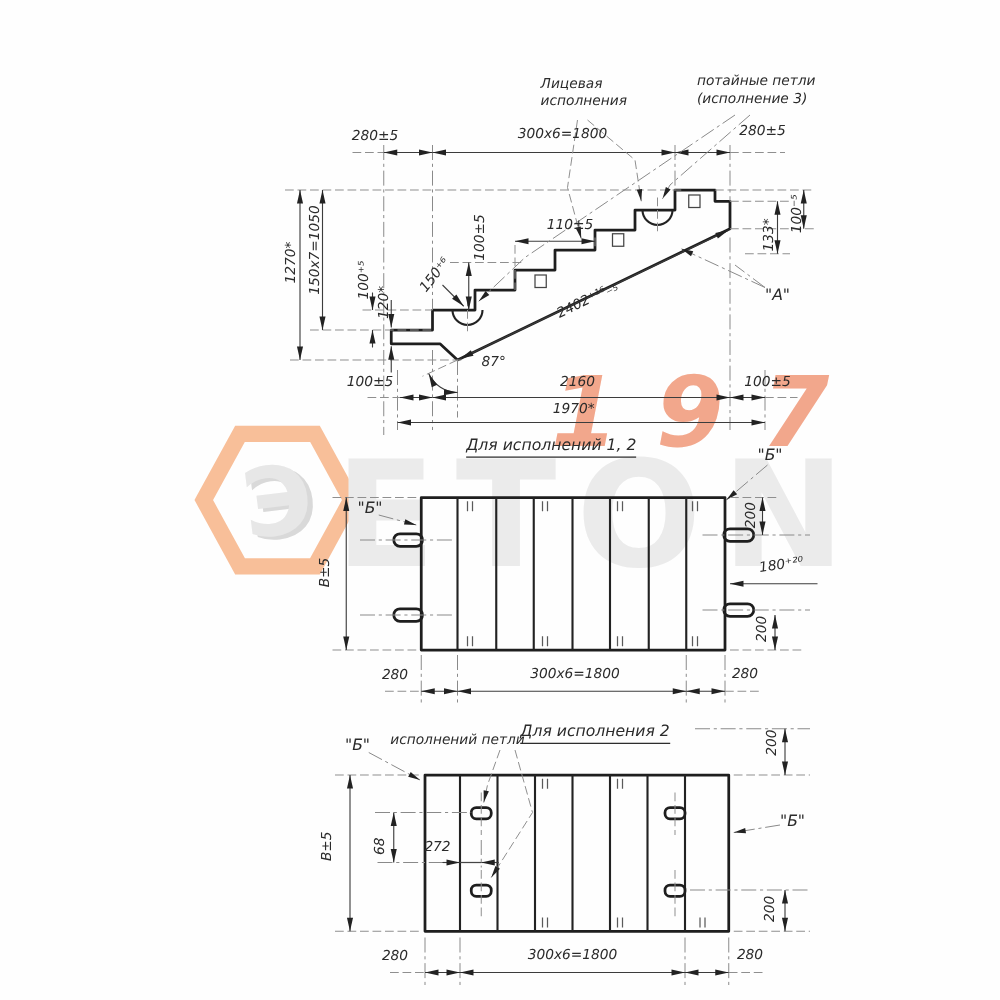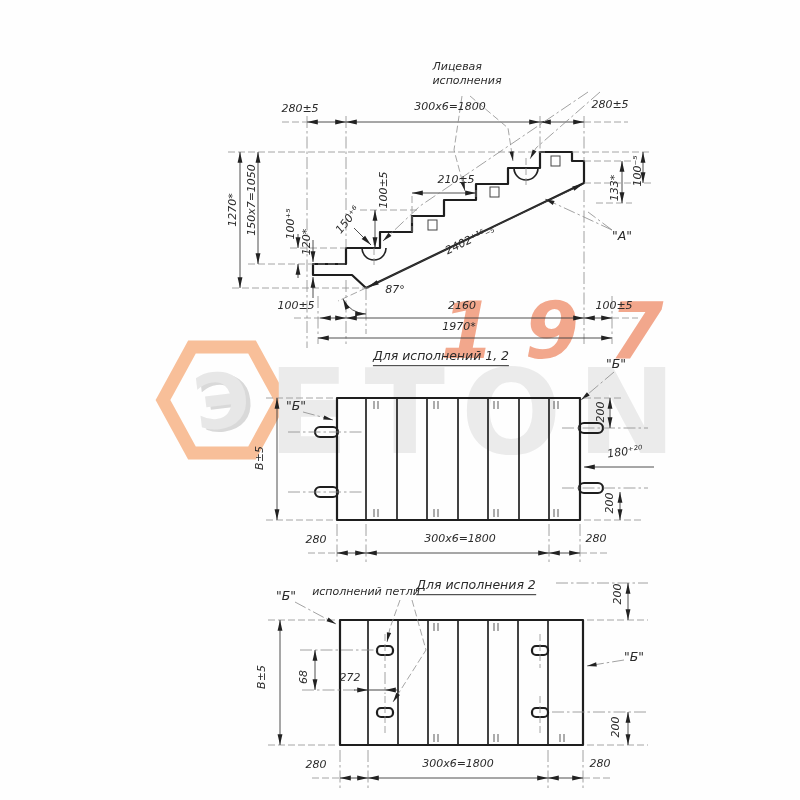--- a/index.html
+++ b/index.html
@@ -257,29 +257,31 @@
       <line class="ext" x1="312" y1="778" x2="340" y2="778"></line>
       <line class="dim" x1="340" y1="778" x2="368" y2="778" marker-start="url(#ms)" marker-end="url(#ma)"></line>
       <line class="dim" x1="368" y1="778" x2="548" y2="778" marker-start="url(#ms)" marker-end="url(#ma)"></line>
       <line class="dim" x1="548" y1="778" x2="583" y2="778" marker-start="url(#ms)" marker-end="url(#ma)"></line>
       <line class="ext" x1="583" y1="778" x2="612" y2="778"></line>
     </g>
   </svg>
 
   <div class="lbl" style="left:467px;top:74px">Лицевая
 исполнения</div>
+  <div class="lbl" style="left:605px;top:72px">потайные петли
+(исполнение 3)</div>
   <div class="lbl" style="left:300px;top:109px">280±5</div>
   <div class="lbl" style="left:450px;top:107px">300x6=1800</div>
   <div class="lbl" style="left:610px;top:105px">280±5</div>
   <div class="lbl r90" style="left:233px;top:210px">1270*</div>
   <div class="lbl r90" style="left:252px;top:200px">150x7=1050</div>
   <div class="lbl r90" style="left:291px;top:224px">100⁺⁵</div>
   <div class="lbl r90" style="left:307px;top:242px">120*</div>
   <div class="lbl r90" style="left:384px;top:190px">100±5</div>
-  <div class="lbl" style="left:456px;top:180px">210±5</div>
+  <div class="lbl" style="left:456px;top:180px">110±5</div>
   <div class="lbl r50" style="left:348px;top:220px">150⁺⁶</div>
   <div class="lbl r26" style="left:470px;top:240px">2402⁺¹⁶₋₅</div>
   <div class="lbl" style="left:395px;top:290px">87°</div>
   <div class="lbl" style="left:296px;top:306px">100±5</div>
   <div class="lbl" style="left:462px;top:306px">2160</div>
   <div class="lbl" style="left:459px;top:327px">1970*</div>
   <div class="lbl" style="left:614px;top:306px">100±5</div>
   <div class="lbl r90" style="left:615px;top:188px">133*</div>
   <div class="lbl r90" style="left:638px;top:171px">100⁻⁵</div>
   <div class="lbl sec" style="left:622px;top:236px">"А"</div>

